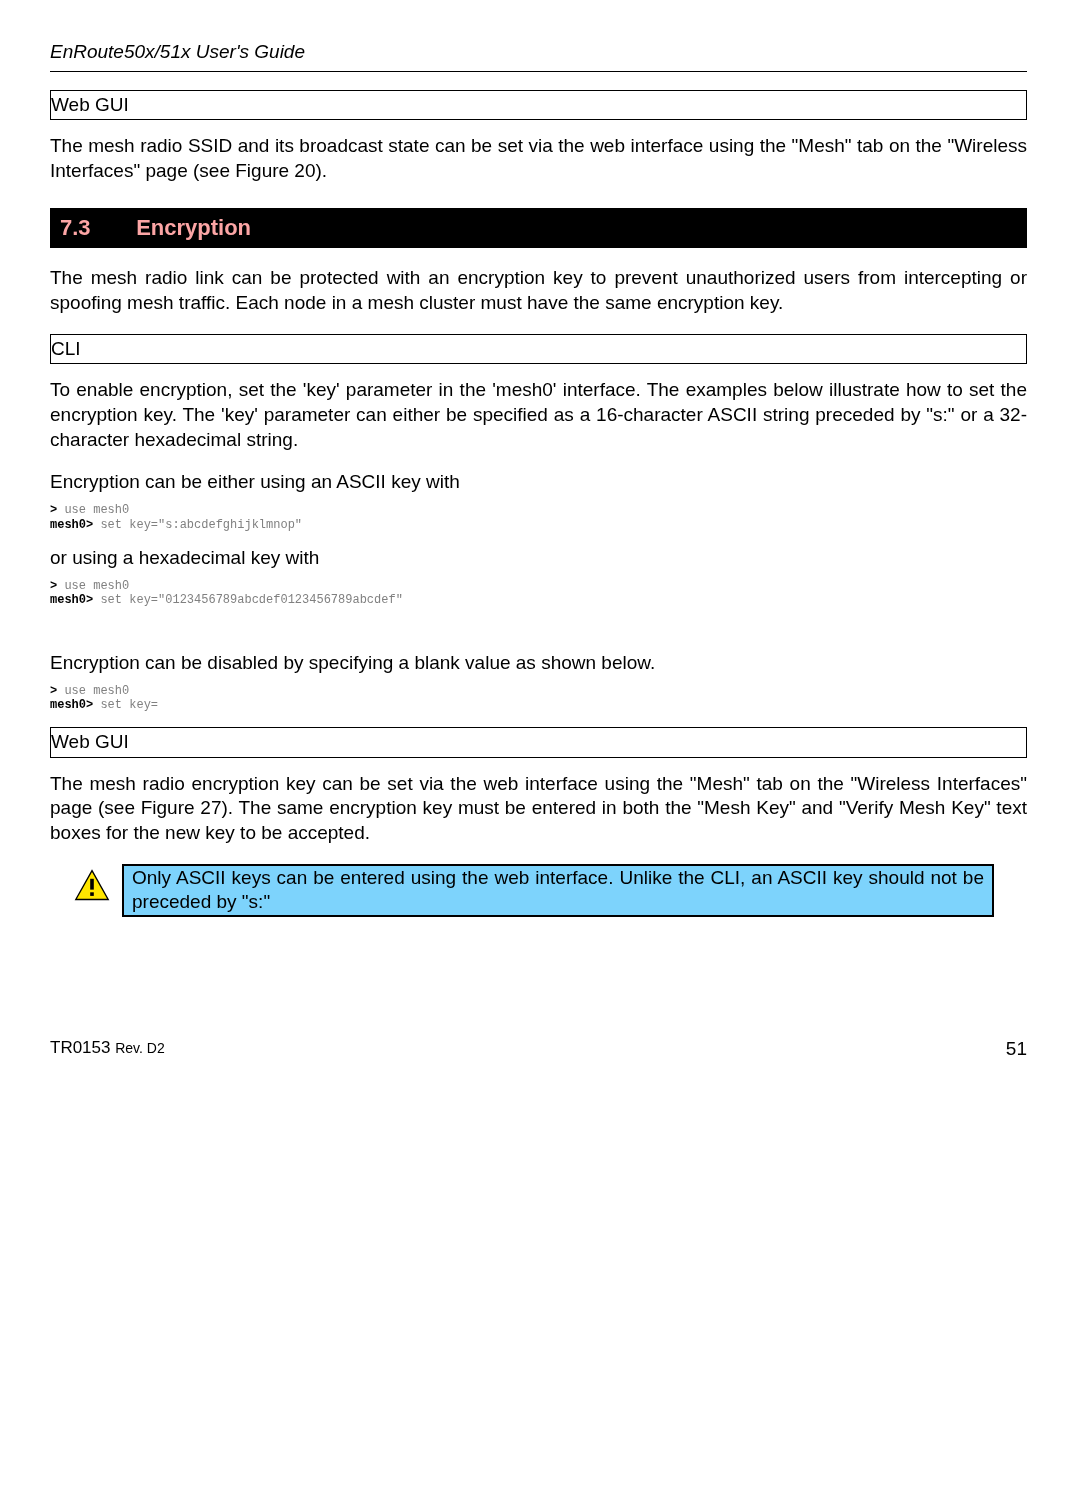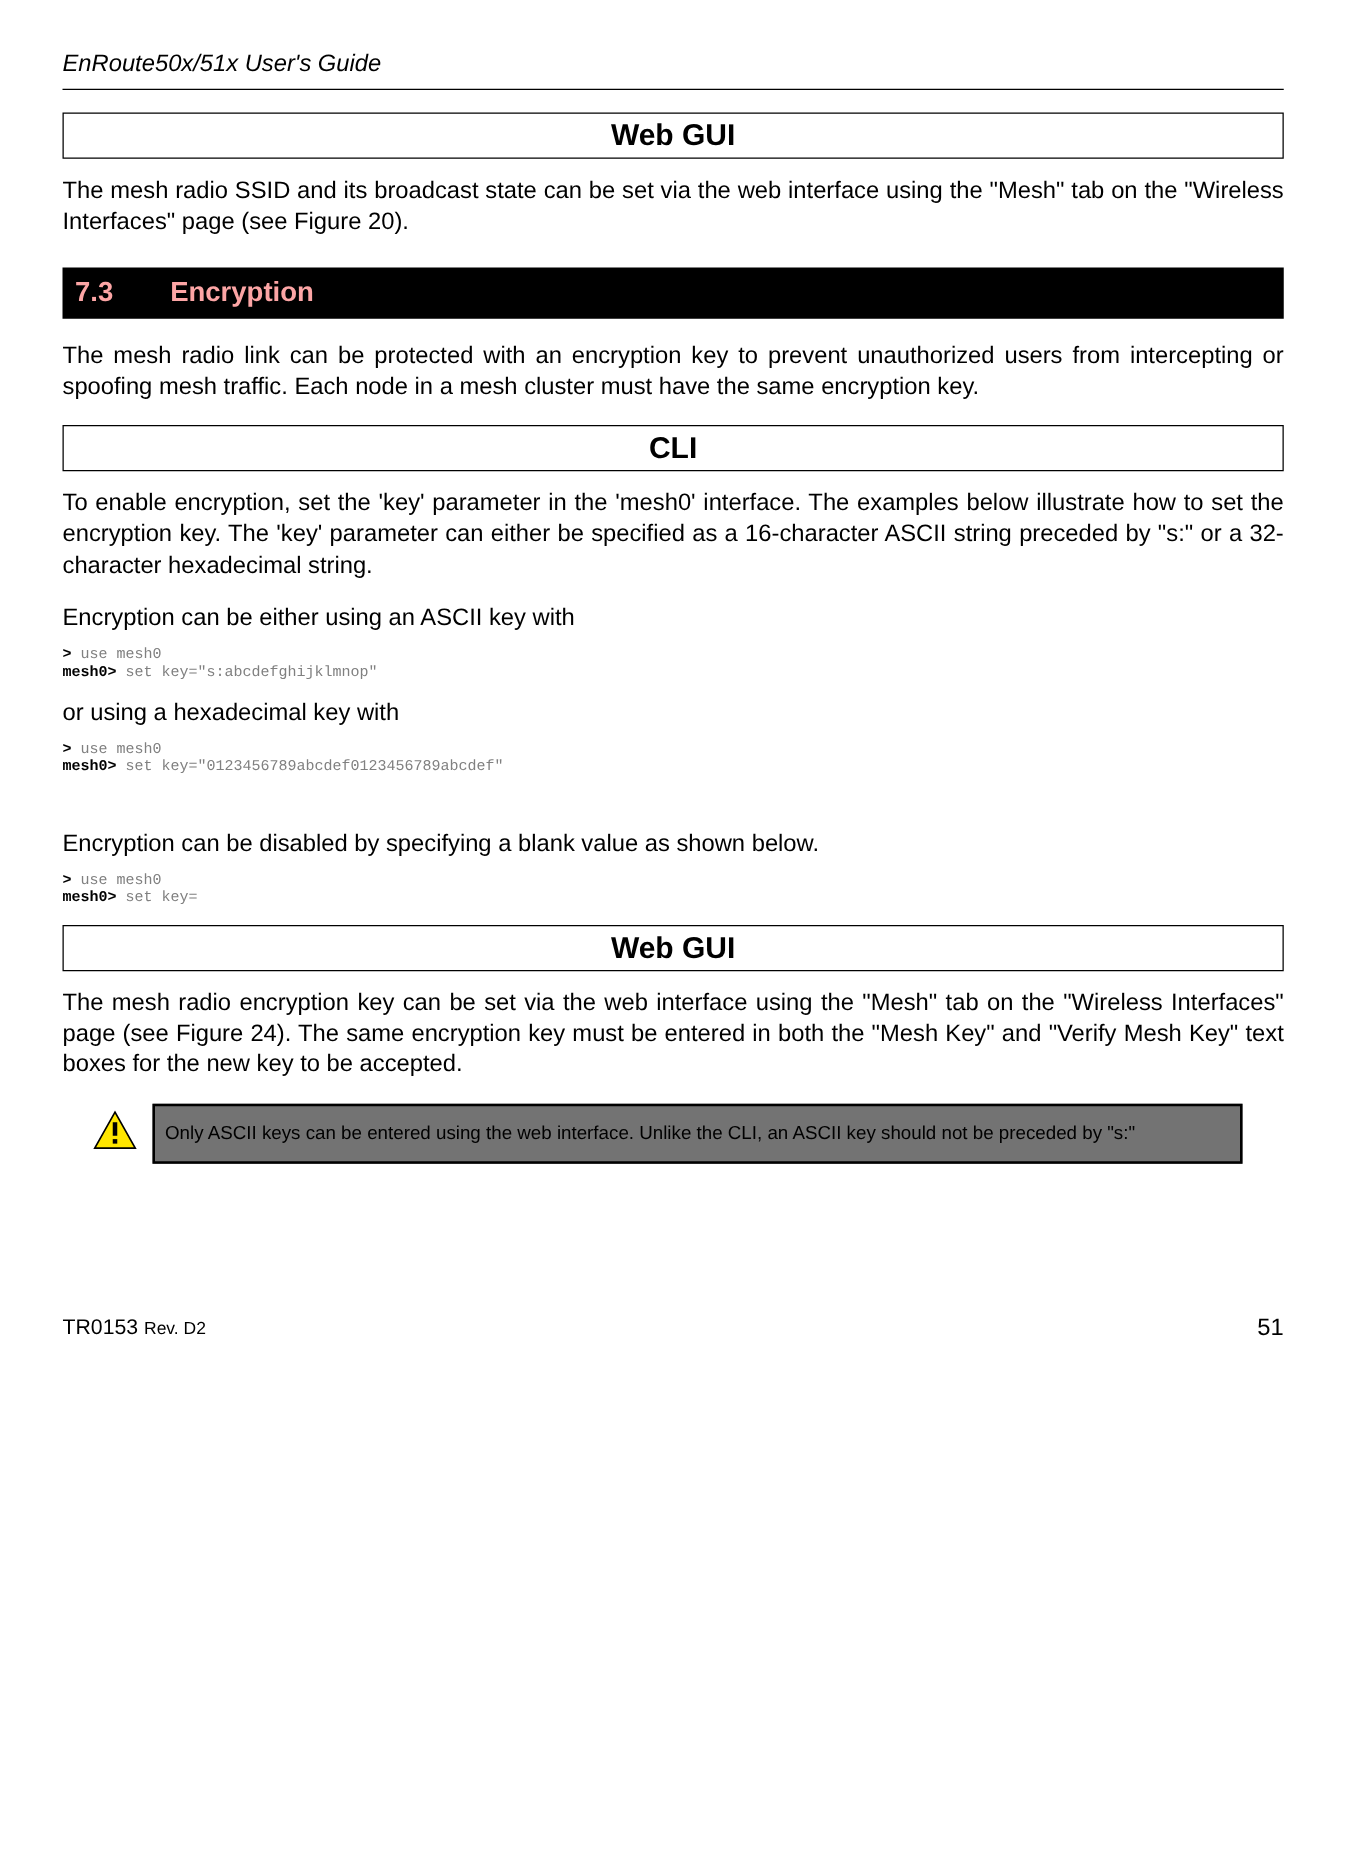--- a/index.html
+++ b/index.html
@@ -15,24 +15,23 @@
       font-style: italic;
       font-size: 19px;
       margin-bottom: 6px;
     }
     .header-line {
       border-top: 1px solid #000;
       margin-bottom: 18px;
     }
     .section-box {
       border: 1px solid #000;
-      text-align: center;
-      font-weight: bold;
+      font-weight: normal;
       padding: 2px 0;
-      font-size: 24px;
+      font-size: 19px;
       margin: 6px 0 14px 0;
     }
     .body-text {
       text-align: justify;
       font-size: 19px;
       margin-bottom: 18px;
     }
     .section-header-black {
       background: #000;
       color: #fca5a5;
@@ -64,23 +63,23 @@
     }
     .note-icon {
       width: 36px;
       height: 36px;
       margin-right: 12px;
       margin-top: 4px;
       flex-shrink: 0;
     }
     .note-content {
       border: 2px solid #000;
-      background: #737373;
-      padding: 12px 8px;
-      font-size: 15px;
+      background: #7dd3fc;
+      padding: 0 8px;
+      font-size: 19px;
       text-align: justify;
       flex: 1;
     }
     .footer {
       display: flex;
       justify-content: space-between;
       font-size: 16px;
       margin-top: 120px;
     }
     .footer-left {
@@ -131,21 +130,21 @@
 
 <div class="body-text" style="margin-bottom:8px;margin-top:44px;">Encryption can be disabled by specifying a blank value as shown below.</div>
 
 <div class="cli-block">
   <span class="prompt">&gt;</span><span> use mesh0</span><br>
   <span class="prompt">mesh0&gt;</span><span> set key=</span>
 </div>
 
 <div class="section-box">Web GUI</div>
 
-<div class="body-text">The mesh radio encryption key can be set via the web interface using the "Mesh" tab on the "Wireless Interfaces" page (see Figure 24). The same encryption key must be entered in both the "Mesh Key" and "Verify Mesh Key" text boxes for the new key to be accepted.</div>
+<div class="body-text">The mesh radio encryption key can be set via the web interface using the "Mesh" tab on the "Wireless Interfaces" page (see Figure 27). The same encryption key must be entered in both the "Mesh Key" and "Verify Mesh Key" text boxes for the new key to be accepted.</div>
 
 <div class="note-box">
   <svg class="note-icon" viewBox="0 0 40 40">
     <polygon points="20,3 38,35 2,35" fill="#ffe600" stroke="#000" stroke-width="1.5"></polygon>
     <rect x="18" y="12" width="4" height="12" fill="#000"></rect>
     <rect x="18" y="27" width="4" height="4" fill="#000"></rect>
   </svg>
   <div class="note-content">Only ASCII keys can be entered using the web interface. Unlike the CLI, an ASCII key should not be preceded by "s:"</div>
 </div>
 

